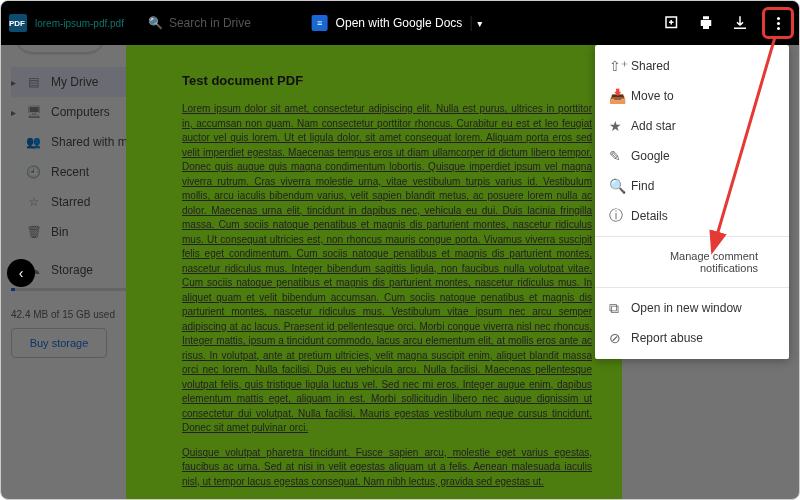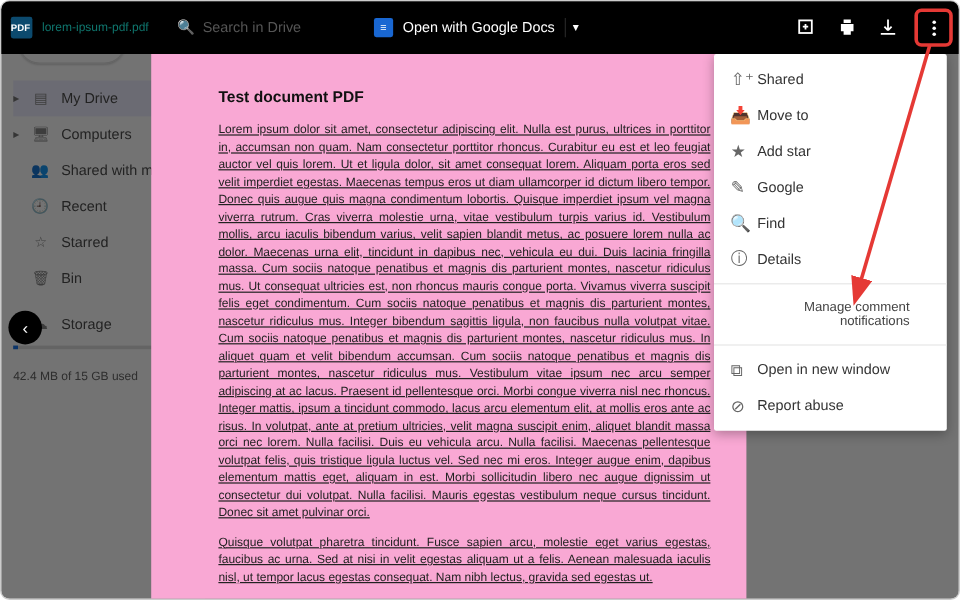--- a/index.html
+++ b/index.html
@@ -29,21 +29,21 @@
   .gdoc { width:16px; height:16px; background:#1967d2; color:#fff; font-size:9px; display:flex; align-items:center; justify-content:center; border-radius:2px; }
   .openw { color:#fff; font-size:12px;text-align:right; }
   .dd { color:#fff; font-size:10px; padding:2px 6px; border-left:1px solid rgba(255,255,255,0.15);}
   .ractions { margin-left:auto; display:flex; align-items:center; gap:16px; }
   .ractions span { width:18px; height:18px; display:inline-flex; align-items:center; justify-content:center; color:#fff; }
   .more { width:26px; height:26px; display:flex; align-items:center; justify-content:center; border-radius:3px; outline:3px solid #e53935; }
   .more span{width:3px;height:3px;background:#fff;border-radius:50%;margin:1px;}
   .morecol{display:flex;flex-direction:column;align-items:center;}
 
   
-  .doc { position:absolute; top:44px; left:125px; width:496px; bottom:0; background:#f9a8d4; padding:28px 30px 10px 56px; overflow:hidden; z-index:4;}
+  .doc { position:absolute; top:44px; left:125px; width:496px; bottom:0; background:#4d7c0f; padding:28px 30px 10px 56px; overflow:hidden; z-index:4;}
   .doch { font-size:13px; font-weight:bold; margin-bottom:14px; color:#111;}
   .docp { font-size:10px; line-height:1.45; color:#222; text-align:justify; margin-bottom:10px;text-decoration:underline;}
 
   
   .menu { position:absolute; top:44px; right:10px; width:194px; background:#fff; border-radius:2px; box-shadow:0 2px 10px rgba(0,0,0,0.3); padding:6px 0; z-index:10;}
   .mitem { display:flex; align-items:center; height:30px; padding:0 14px; font-size:12px; color:#333; }
   .mitem .mico { width:22px; color:#666; font-size:14px; }
   .msep { height:1px; background:#e6e6e6; margin:5px 0; }
   .mtext { padding:8px 31px; font-size:11px; color:#444;text-align:right; }
 
@@ -91,20 +91,23 @@
   <div style="height:8px"></div>
   <div class="srow">
       <span class="chev"></span>
       <span class="ico">☁</span>
       <span>Storage</span>
     </div>
   <div class="bar">
       <div style="width:3%"></div>
     </div>
   <div class="quota">42.4 MB of 15 GB used</div>
+  <div class="buy">
+      <span>Buy storage</span>
+    </div>
 </div>
 
 <div class="overlay"></div>
 <div class="backcircle">
     <span>‹</span>
   </div>
 
 <div class="topbar">
   <div class="pdfico">
       <span>PDF</span>

